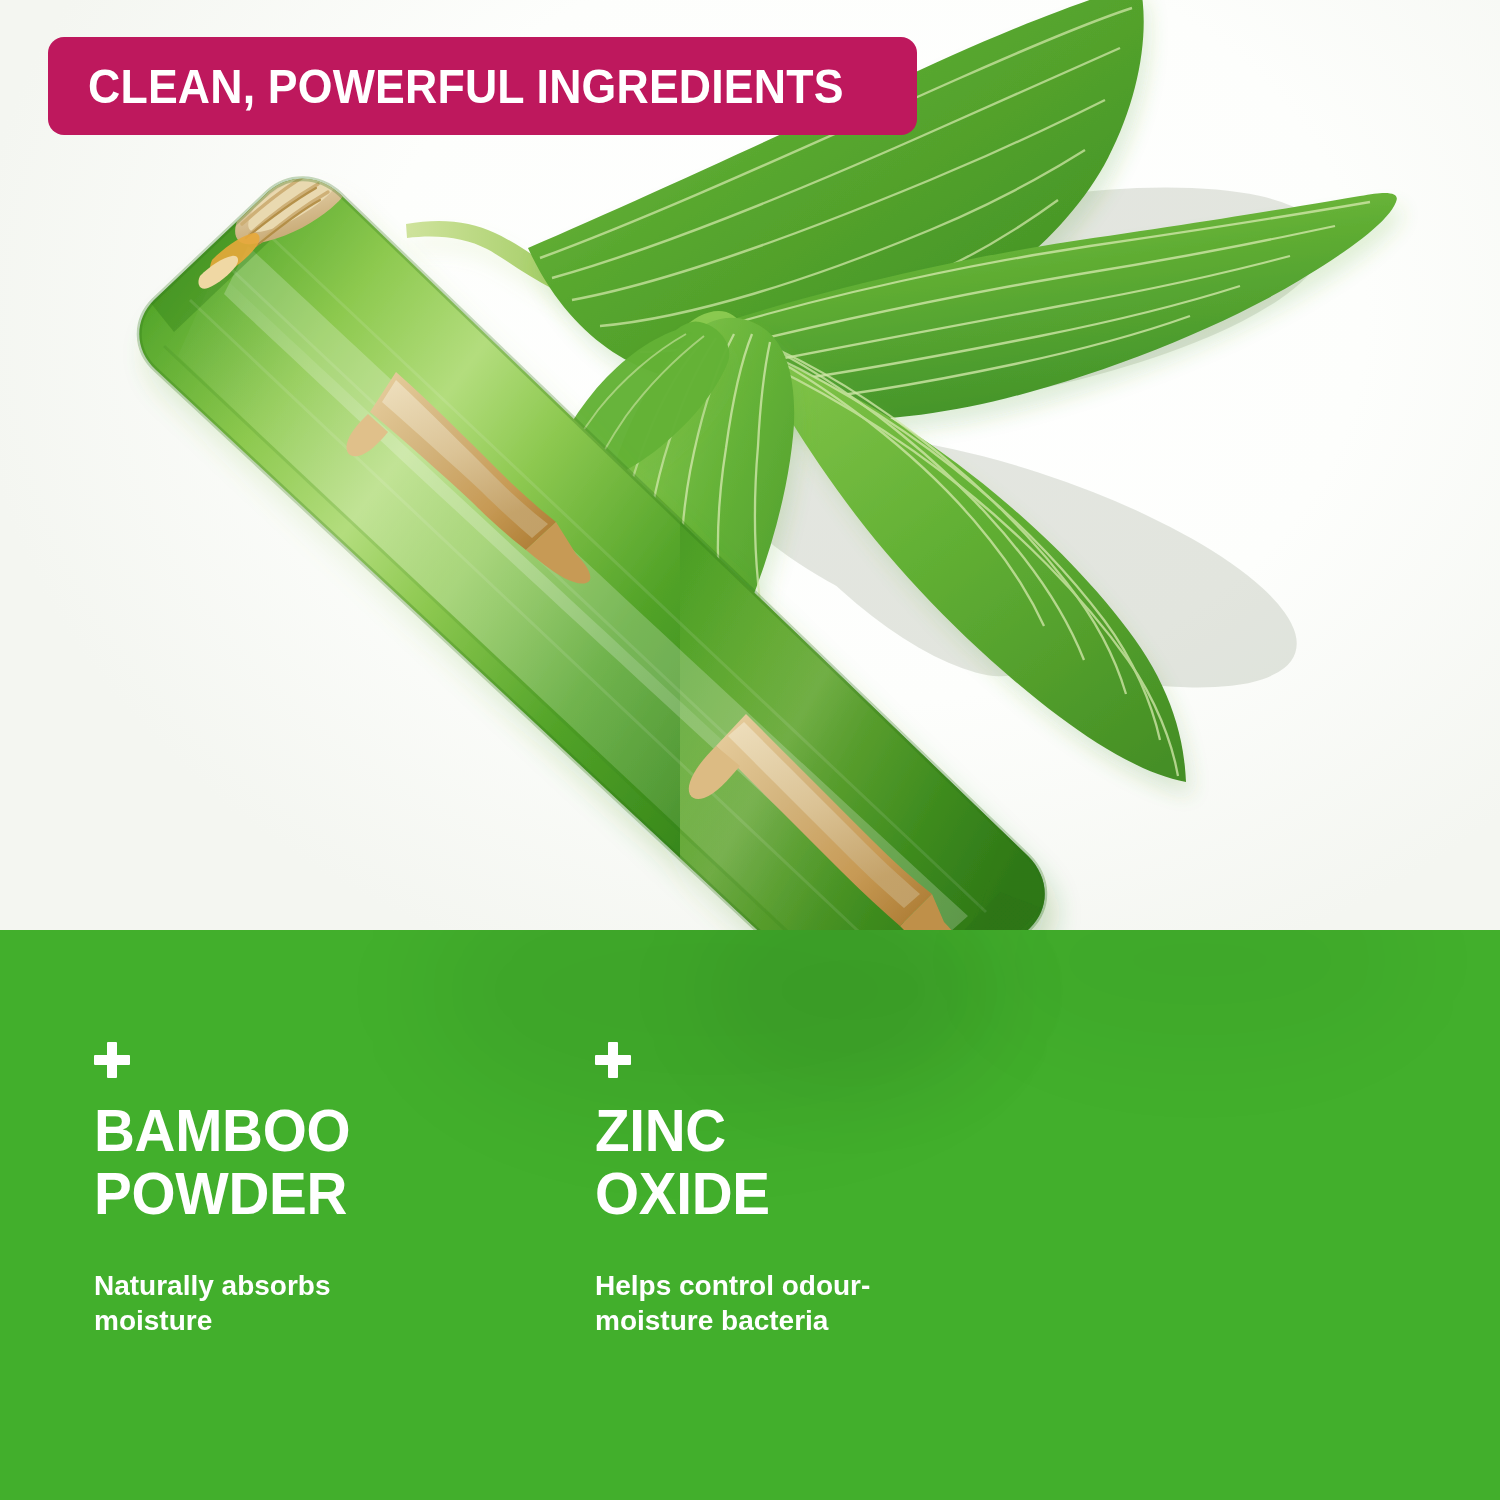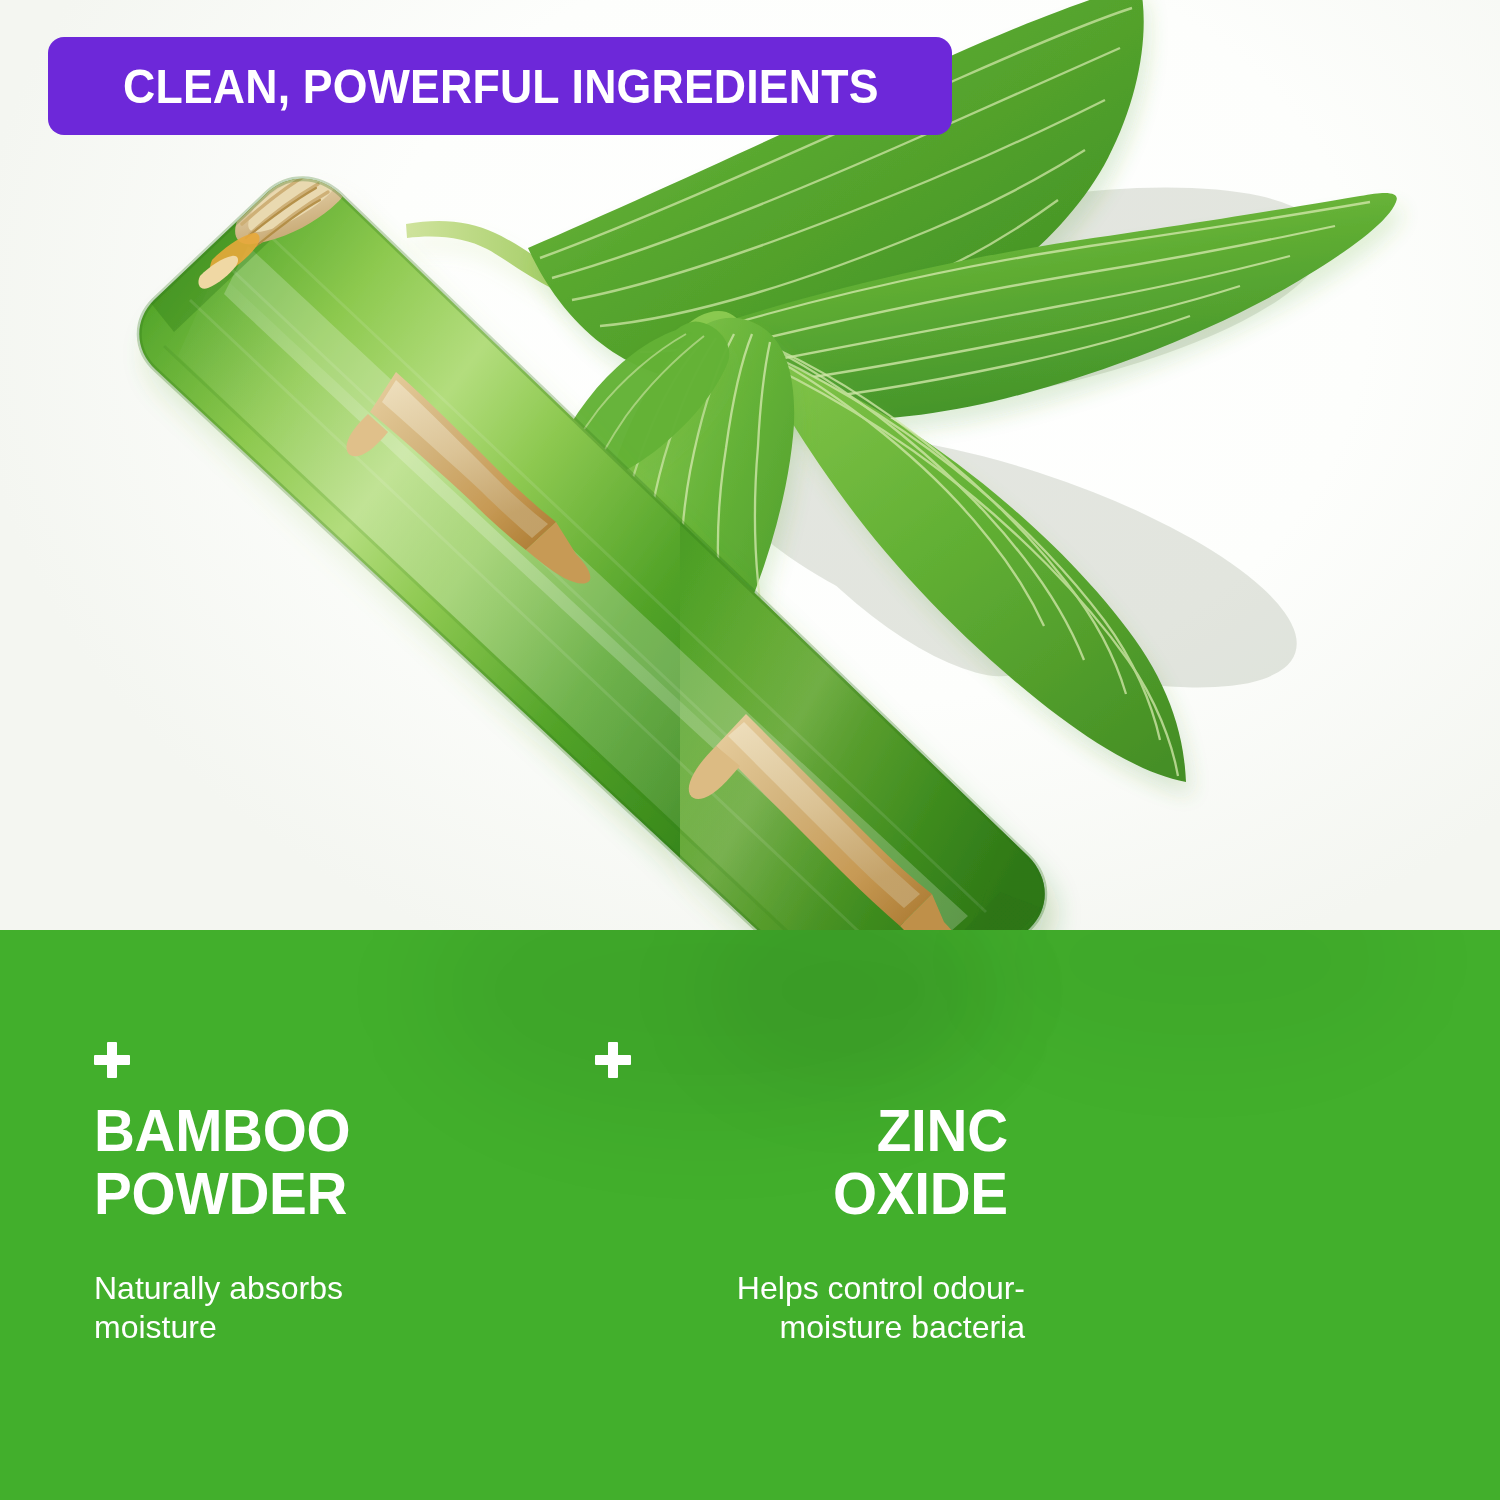--- a/index.html
+++ b/index.html
@@ -11,59 +11,59 @@
   }
   #stage{position:relative;width:1500px;height:1500px;overflow:hidden;background:#ffffff;}
 
   
   .photo{position:absolute;left:0;top:0;width:1500px;height:935px;overflow:hidden;
          background:radial-gradient(ellipse 900px 700px at 58% 34%, #ffffff 0%, #fdfefc 55%, #f4f6f1 100%);}
 
   
   .banner{
     position:absolute;left:48px;top:37px;width:869px;height:98px;
-    border-radius:16px;background:#6d28d9;z-index:40;
-    display:flex;align-items:center;padding-left:35px;
+    border-radius:16px;background:#be185d;z-index:40;
+    display:flex;align-items:center;
   }
   .banner-text{
     color:#ffffff;font-size:48px;font-weight:700;letter-spacing:.2px;
     margin-left:40px;white-space:nowrap;
     transform:scaleX(.93);transform-origin:left center;
   }
 
   
   .panel{
     position:absolute;left:0;top:930px;width:1500px;height:570px;
     background:#42af2c;z-index:30;overflow:hidden;
   }
   .panel-blob{position:absolute;border-radius:50%;pointer-events:none;}
   .blob-a{left:430px;top:-70px;width:560px;height:260px;background:rgba(0,0,0,.055);filter:blur(48px);}
   .blob-b{left:700px;top:-40px;width:300px;height:200px;background:rgba(0,0,0,.05);filter:blur(40px);}
   .blob-c{left:990px;top:-60px;width:420px;height:180px;background:rgba(0,0,0,.035);filter:blur(46px);}
 
   .cols{position:absolute;left:0;top:0;width:1500px;height:570px;z-index:5;margin-left:28px;}
   .col{position:absolute;top:112px;}
   .col-0{left:66px;width:430px;}
-  .col-1{left:567px;width:430px;text-align:right;}
+  .col-1{left:567px;width:430px;}
   .col-2{left:1063px;width:400px;}
 
   .plus{
     display:block;width:36px;height:36px;position:relative;margin-bottom:22px;
   }
   .plus::before,.plus::after{content:"";position:absolute;background:#ffffff;border-radius:1px;}
   .plus::before{left:0;top:13px;width:36px;height:10px;}
   .plus::after{left:13px;top:0;width:10px;height:36px;}
 
   .col-title{
     color:#ffffff;font-size:59px;font-weight:700;line-height:1.06;
     letter-spacing:-.3px;margin:0 0 44px 0;white-space:pre-line;
     transform:scaleX(.96);transform-origin:left top;
   }
   .col-desc{
-    color:#ffffff;font-size:32px;font-weight:400;line-height:1.23;
+    color:#ffffff;font-size:28px;font-weight:700;line-height:1.23;
     letter-spacing:0;margin:0;white-space:pre-line;
   }
 
   
   .stalk-wrap{position:absolute;left:120px;top:150px;width:1000px;height:880px;z-index:20;}
 
   
   .leaf-wrap{position:absolute;left:0;top:0;width:1500px;height:935px;z-index:10;}
 </style>
 </head>

